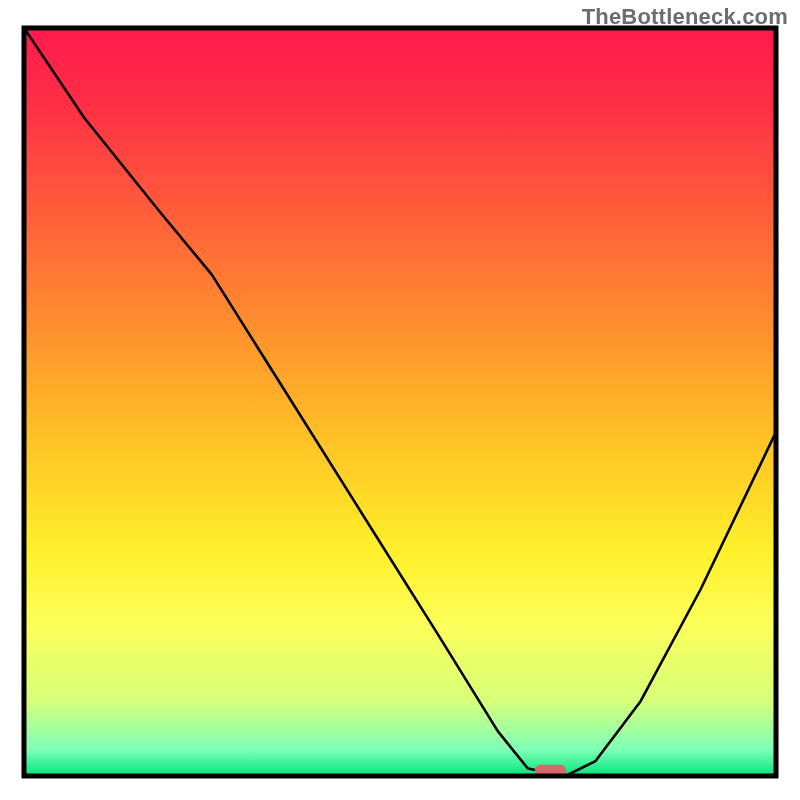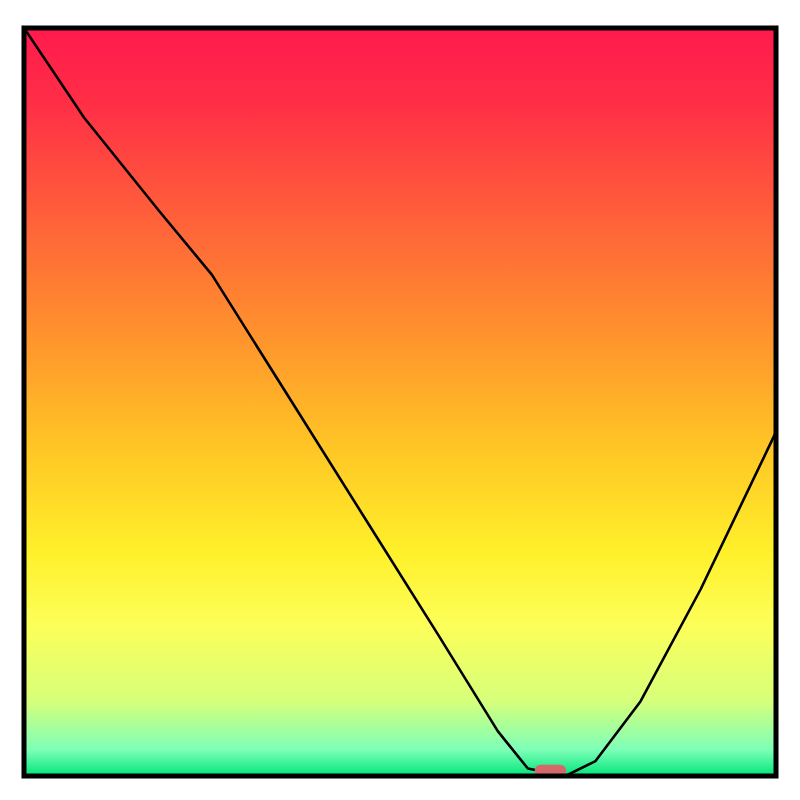--- a/index.html
+++ b/index.html
@@ -27,20 +27,21 @@
   }
   svg {
     display: block;
   }
 </style>
 </head>
 <body>
 
 <div class="container">
 
+  <div class="watermark">TheBottleneck.com</div>
 
   <svg id="chart-svg" width="800" height="800" viewBox="0 0 800 800">
     <defs>
       <linearGradient id="bg-grad" x1="0" y1="0" x2="0" y2="1">
           <stop offset="0%" stop-color="#ff1a4d"></stop>
           <stop offset="10%" stop-color="#ff2e46"></stop>
           <stop offset="25%" stop-color="#ff5f3a"></stop>
           <stop offset="40%" stop-color="#ff8f2e"></stop>
           <stop offset="55.00000000000001%" stop-color="#ffc225"></stop>
           <stop offset="70%" stop-color="#fff02a"></stop>

